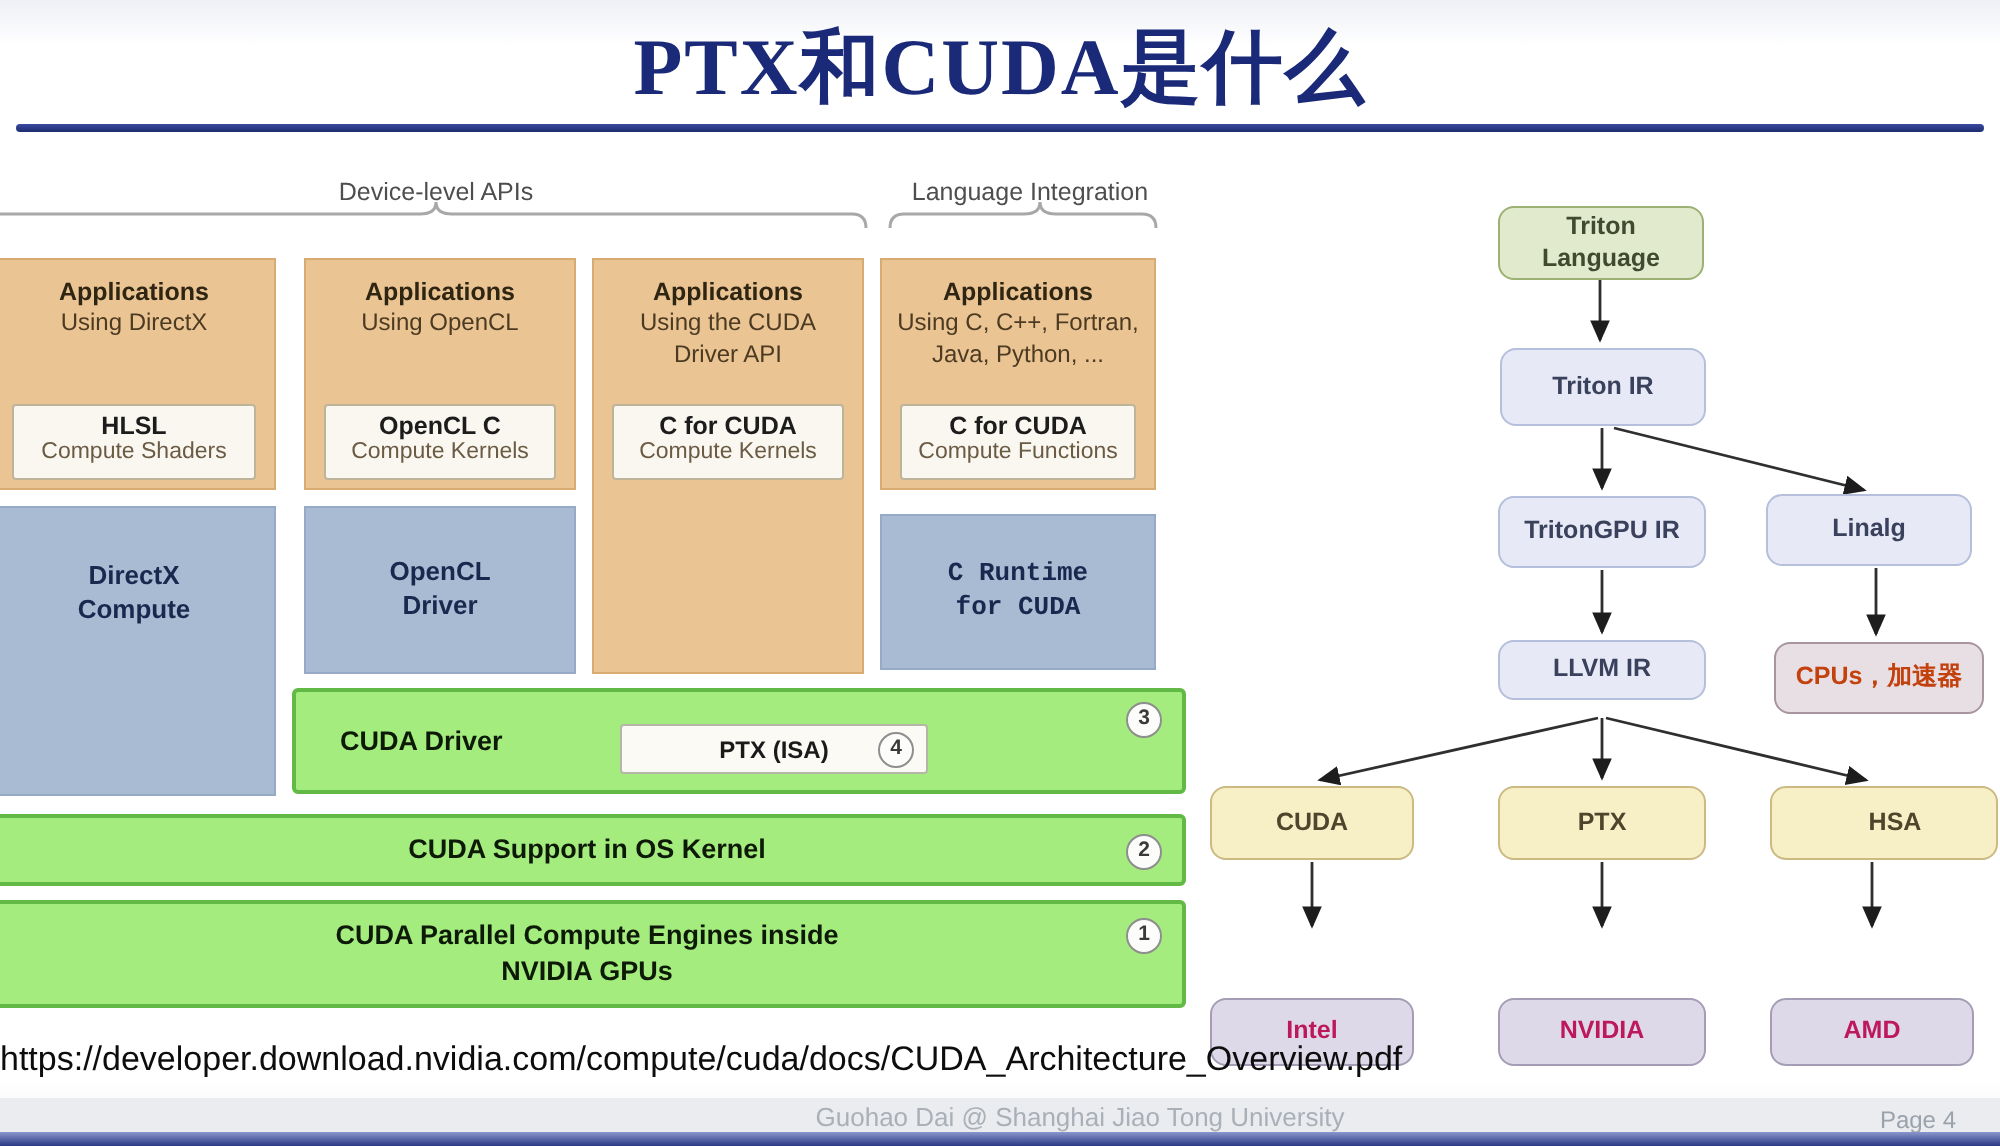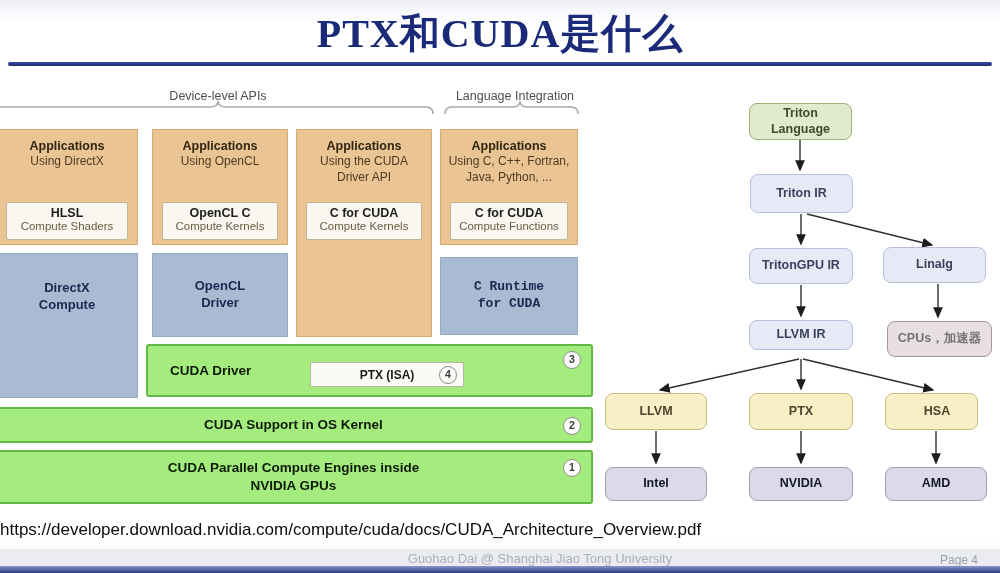--- a/index.html
+++ b/index.html
@@ -48,23 +48,23 @@
            font-weight:bold;font-size:12px;color:#1a1a1a;}
   .badge{position:absolute;width:16px;height:16px;border-radius:50%;background:#fcfcfa;
          border:1px solid #8e8e8e;font-size:10.5px;font-weight:bold;color:#3a3a3a;
          text-align:center;line-height:15px;box-sizing:content-box;}
 
   
   .flow-node{position:absolute;border-radius:8px;display:flex;align-items:center;justify-content:center;
              text-align:center;font-size:12.5px;font-weight:bold;line-height:1.25;box-sizing:border-box;}
   .n-green {background:#e1eacd;border:1.5px solid #9cb173;color:#3f4a2e;}
   .n-blue  {background:#e7e9f6;border:1.5px solid #b6bfdb;color:#39415c;}
-  .n-pink  {background:#e8dfe4;border:1.5px solid #a8959f;color:#737373;}
+  .n-pink  {background:#e8dfe4;border:1.5px solid #a8959f;color:#c2410c;}
   .n-yellow{background:#f7efc5;border:1.5px solid #ccba82;color:#4e452c;}
-  .n-purple{background:#ded9e8;border:1.5px solid #a59db6;color:#0f172a;}
+  .n-purple{background:#ded9e8;border:1.5px solid #a59db6;color:#be185d;margin-top:32px;}
   .wrap-narrow{display:inline-block;width:64px;}
   #flow-arrows{position:absolute;left:600px;top:95px;pointer-events:none;}
 
   
   .url{position:absolute;left:0;top:520px;font-size:17px;color:#0d0d0d;}
   .footer-band{position:absolute;left:0;top:549px;width:100%;height:17px;background:#ebecef;}
   .credit{position:absolute;left:0;top:551px;width:100%;text-align:center;
           font-size:13px;color:#aab0b8;margin-left:40px;}
   .page-num{position:absolute;right:22px;top:553px;font-size:12px;color:#9aa2ac;}
   .bottom-bar{position:absolute;left:0;top:566px;width:100%;height:7px;
@@ -185,26 +185,26 @@
   <div class="flow-node n-blue" style="left:883px;top:247px;width:103px;height:36px;">
     <span>Linalg</span>
   </div>
   <div class="flow-node n-blue" style="left:749px;top:320px;width:104px;height:30px;">
     <span>LLVM IR</span>
   </div>
   <div class="flow-node n-pink" style="left:887px;top:321px;width:105px;height:36px;">
     <span>CPUs，加速器</span>
   </div>
   <div class="flow-node n-yellow" style="left:605px;top:393px;width:102px;height:37px;">
-    <span>LLVM</span>
+    <span>CUDA</span>
   </div>
   <div class="flow-node n-yellow" style="left:749px;top:393px;width:104px;height:37px;">
     <span>PTX</span>
   </div>
-  <div class="flow-node n-yellow" style="left:885px;top:393px;width:93px;height:37px;padding-left:11px;">
+  <div class="flow-node n-yellow" style="left:885px;top:393px;width:114px;height:37px;padding-left:11px;">
     <span>HSA</span>
   </div>
   <div class="flow-node n-purple" style="left:605px;top:467px;width:102px;height:34px;">
     <span>Intel</span>
   </div>
   <div class="flow-node n-purple" style="left:749px;top:467px;width:104px;height:34px;">
     <span>NVIDIA</span>
   </div>
   <div class="flow-node n-purple" style="left:885px;top:467px;width:102px;height:34px;">
     <span>AMD</span>

